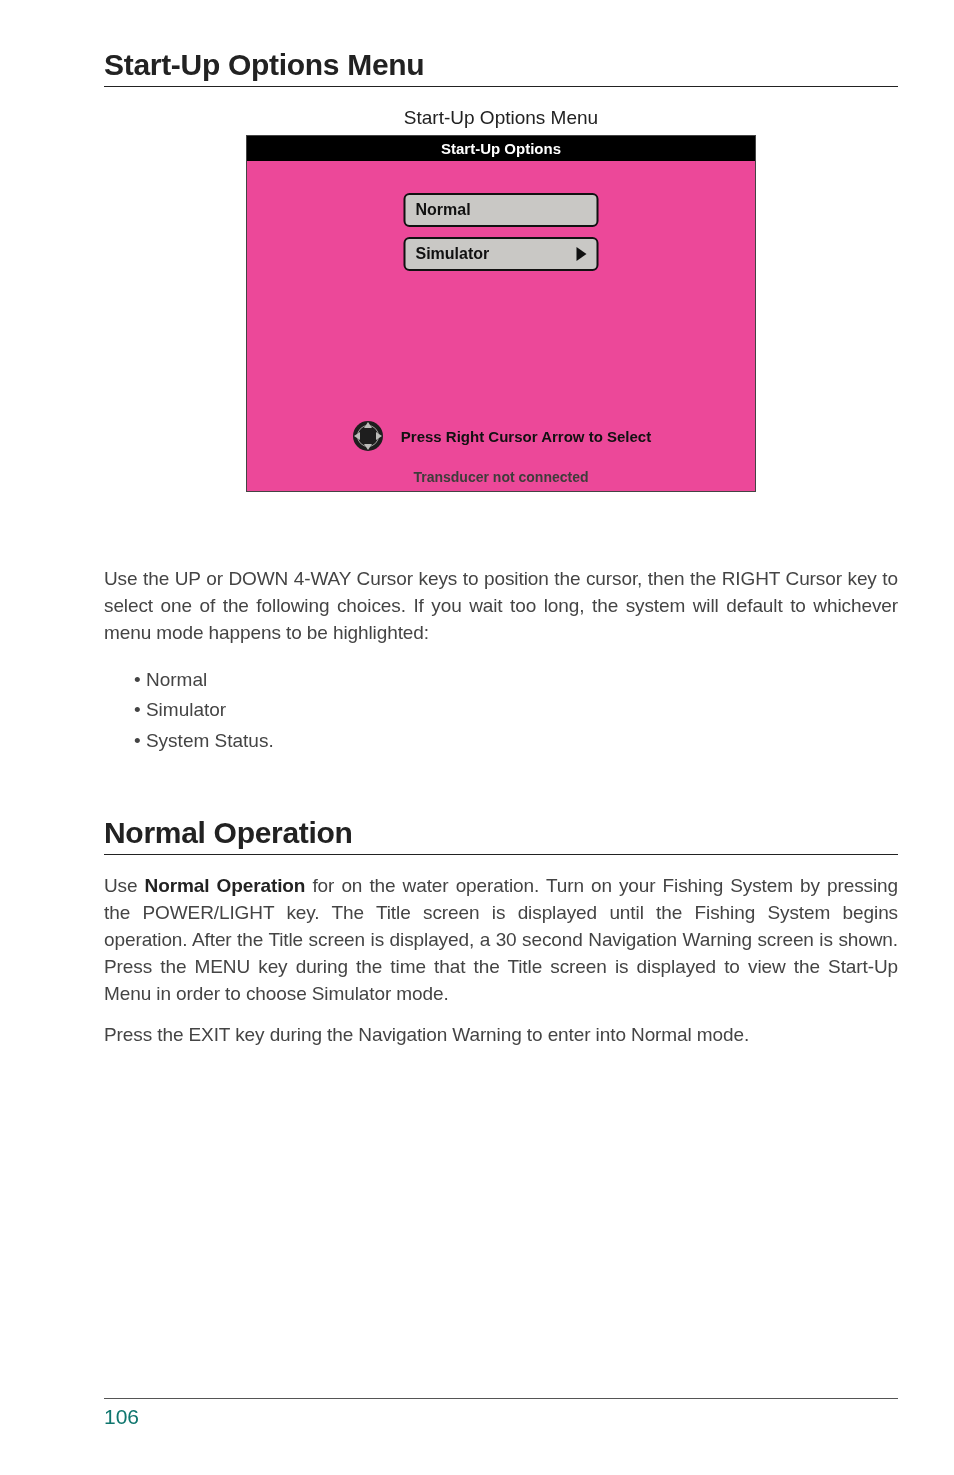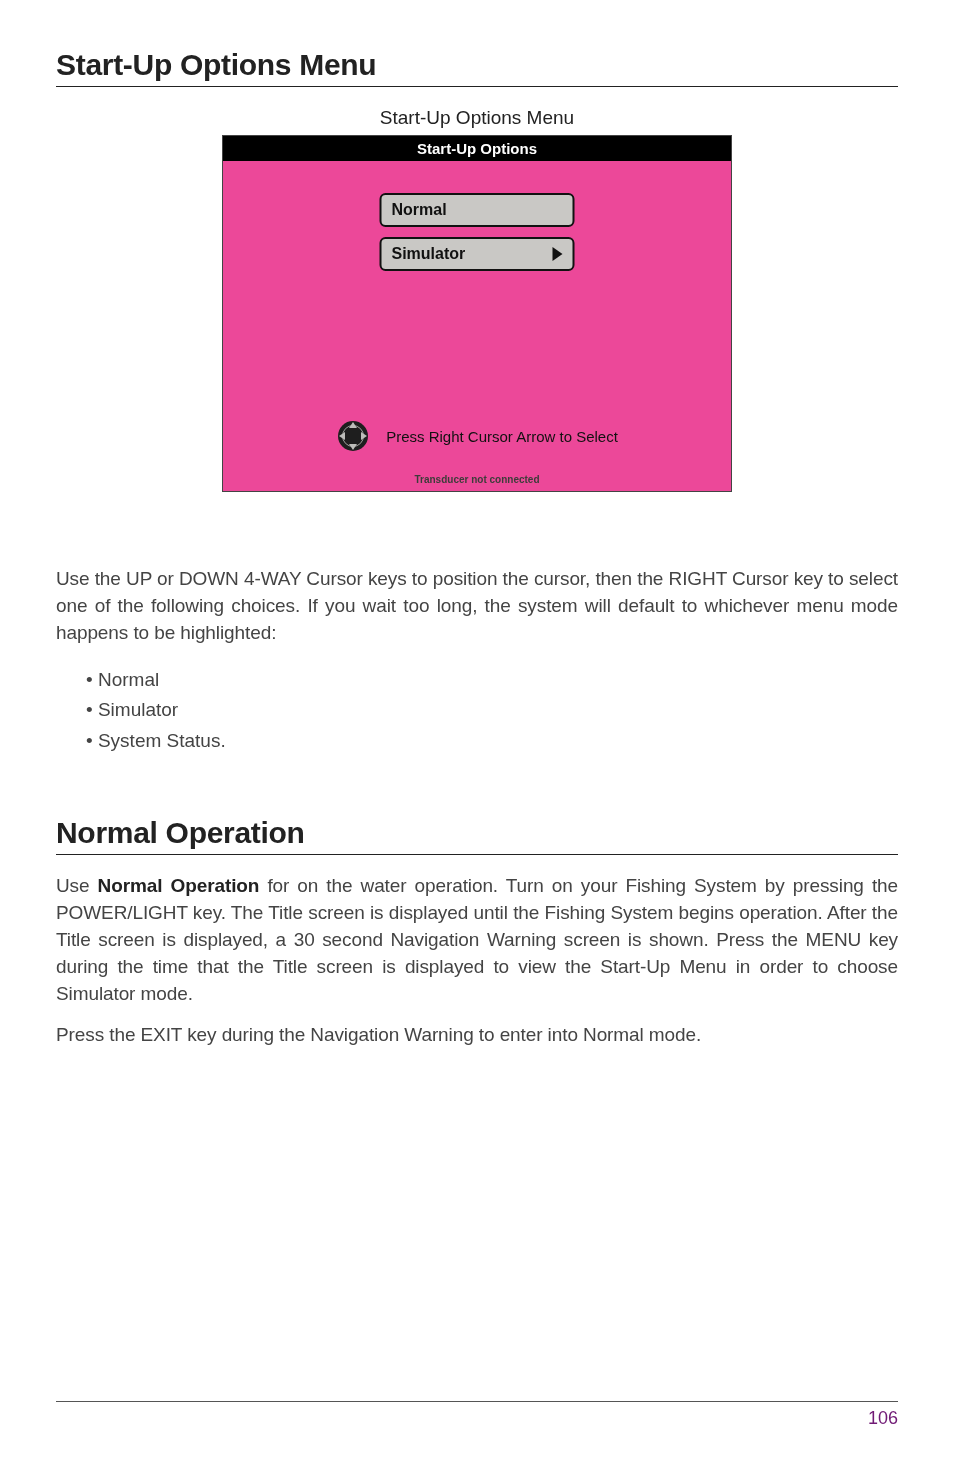--- a/index.html
+++ b/index.html
@@ -1,49 +1,49 @@
 <!DOCTYPE html>
 <html><head>
 <meta charset="utf-8">
 <style>
   * { box-sizing: border-box; margin: 0; padding: 0; }
   html, body { width: 954px; height: 1475px; background: #fff; font-family: "Helvetica Neue", Helvetica, Arial, sans-serif; color: #333; }
-  .page { padding: 48px 56px 0 56px; position: relative; height: 100%; }
+  .page { padding: 48px 56px 0 56px; position: relative; height: 100%; margin-left: 48px; }
 
   h1.section { font-family: Arial, Helvetica, sans-serif; font-weight: 900; color: #222; font-size: 30px; letter-spacing: -0.3px; border-bottom: 1.5px solid #222; padding-bottom: 4px; margin-bottom: 18px; }
 
   p.body { font-size: 19px; line-height: 1.42; color: #444; letter-spacing: -0.1px; }
   p.justify { text-align: justify; }
   .bold { font-weight: 800; color: #222; }
 
   .caption { text-align: center; font-size: 19px; color: #222; margin: 20px 0 6px; }
 
   
   .shot { width: 510px; margin: 0 auto 18px; border: 1px solid #444; background: #ec4899; }
   .shot-title { background: #000; color: #fff; text-align: center; font-size: 15px; font-weight: 700; padding: 4px 0; }
   .shot-body { height: 330px; position: relative; }
   .opt-stack { position: absolute; left: 50%; transform: translateX(-50%); top: 32px; width: 195px; }
   .opt { border: 2px solid #111; border-radius: 6px; background: #c9c8c5; padding: 6px 10px; margin-bottom: 10px; display: flex; align-items: center; justify-content: space-between; font-weight: 800; font-size: 16px; color: #111; }
   .tri { width: 0; height: 0; border-top: 7px solid transparent; border-bottom: 7px solid transparent; border-left: 10px solid #111; }
   .hint-row { position: absolute; bottom: 38px; left: 0; right: 0; display: flex; align-items: center; justify-content: center; gap: 16px; }
   .cursor-icon svg { display: block; }
-  .hint-text { font-weight: 400; font-size: 15px; color: #111; }
-  .shot-footer { position: absolute; bottom: 6px; left: 0; right: 0; text-align: center; font-weight: 800; font-size: 10px; color: #3d3d3a; }
+  .hint-text { font-weight: 700; font-size: 15px; color: #111; }
+  .shot-footer { position: absolute; bottom: 6px; left: 0; right: 0; text-align: center; font-weight: 800; font-size: 14px; color: #3d3d3a; }
 
   ul.bullets { list-style: none; margin: 18px 0 22px 30px; }
   ul.bullets li { font-size: 19px; color: #444; line-height: 1.6; }
   ul.bullets li::before { content: "• "; }
 
   .gap-lg { height: 56px; }
   .gap-md { height: 24px; }
   .gap-sm { height: 14px; }
 
   .page-num-wrap { position: absolute; bottom: 46px; left: 56px; right: 56px; }
   .page-num-wrap .rule { border-top: 1px solid #555; margin-bottom: 6px; }
-  .page-num { text-align: right; font-size: 18px; color: #701a75; }
+  .page-num { text-align: left; font-size: 21px; color: #0f766e; }
 </style>
 </head>
 <body>
 
 <div class="page">
 
   <h1 class="section">Start-Up Options Menu</h1>
 
 
   <div class="caption">Start-Up Options Menu</div>

